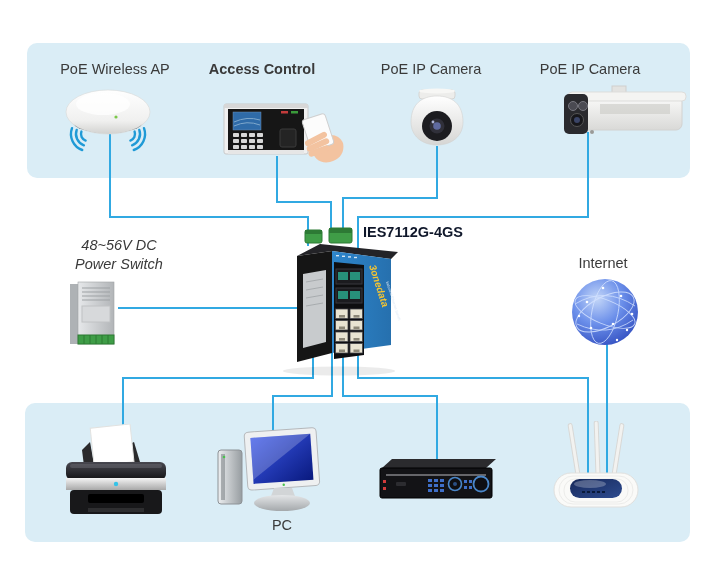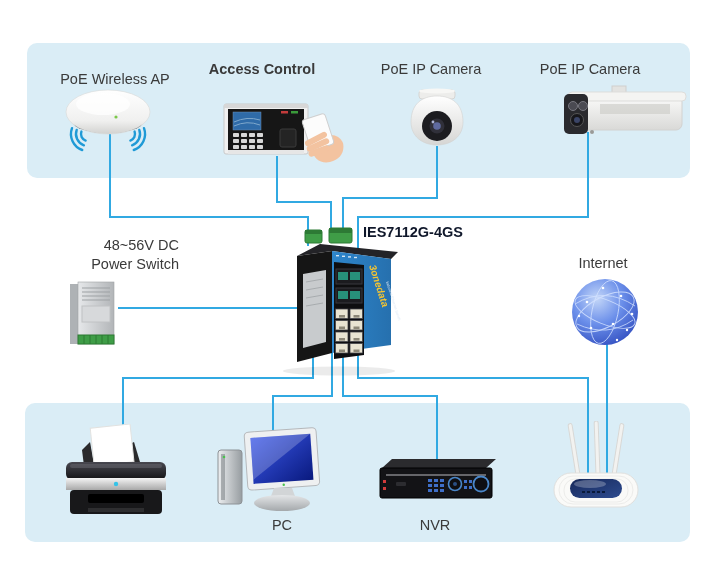--- a/index.html
+++ b/index.html
@@ -2,21 +2,21 @@
 <html><head>
 <meta charset="utf-8">
 <style>
   html,body{margin:0;padding:0;background:#ffffff;}
   .canvas{position:relative;width:720px;height:583px;background:#ffffff;overflow:hidden;
           font-family:"Liberation Sans",sans-serif;}
   .band{position:absolute;background:#DAEDF6;border-radius:10px;}
   .band-top{left:27px;top:43px;width:663px;height:135px;}
   .band-bottom{left:25px;top:403px;width:665px;height:139px;}
   .lbl{position:absolute;color:#3A3A3A;font-size:14.5px;text-align:center;white-space:nowrap;}
-  .lbl-left{text-align:right;}
+  .lbl-left{text-align:center;font-style:italic;}
   .model{position:absolute;color:#0f172a;font-size:14.5px;font-weight:bold;white-space:nowrap;}
   #wires{position:absolute;left:0;top:0;}
   .dev{position:absolute;}
 </style>
 </head>
 <body>
 
 <div class="canvas">
 
   <div class="band band-top"></div>
@@ -354,29 +354,28 @@
     <ellipse cx="44" cy="63" rx="16" ry="4" fill="#ffffff" opacity="0.25"></ellipse>
     <g fill="#0a1a3a">
       <rect x="36" y="70" width="3" height="2"></rect>
         <rect x="41" y="70" width="3" height="2"></rect>
       <rect x="46" y="70" width="3" height="2"></rect>
         <rect x="51" y="70" width="3" height="2"></rect>
       <rect x="56" y="70" width="3" height="2"></rect>
     </g>
   </svg>
 
-  <div class="lbl" style="left:55px;top:61px;width:120px;margin-top:10px;">PoE Wireless AP</div>
+  <div class="lbl" style="left:55px;top:61px;width:120px;">PoE Wireless AP</div>
   <div class="lbl" style="left:202px;top:61px;width:120px;font-weight:bold;">Access Control</div>
   <div class="lbl" style="left:371px;top:61px;width:120px;">PoE IP Camera</div>
   <div class="lbl" style="left:530px;top:61px;width:120px;">PoE IP Camera</div>
 
   <div class="lbl lbl-left" style="left:59px;top:236px;width:120px;line-height:19px;">
     <div>48~56V DC</div>
     <div>Power Switch</div>
   </div>
 
   <div class="model" style="left:363px;top:224px;">IES7112G-4GS</div>
   <div class="lbl" style="left:543px;top:255px;width:120px;text-align:center;">Internet</div>
 
   <div class="lbl" style="left:222px;top:517px;width:120px;">PC</div>
-  <div class="lbl" style="left:375px;top:517px;width:120px;">NVR</div>
 
 </div>
 
 </body></html>

